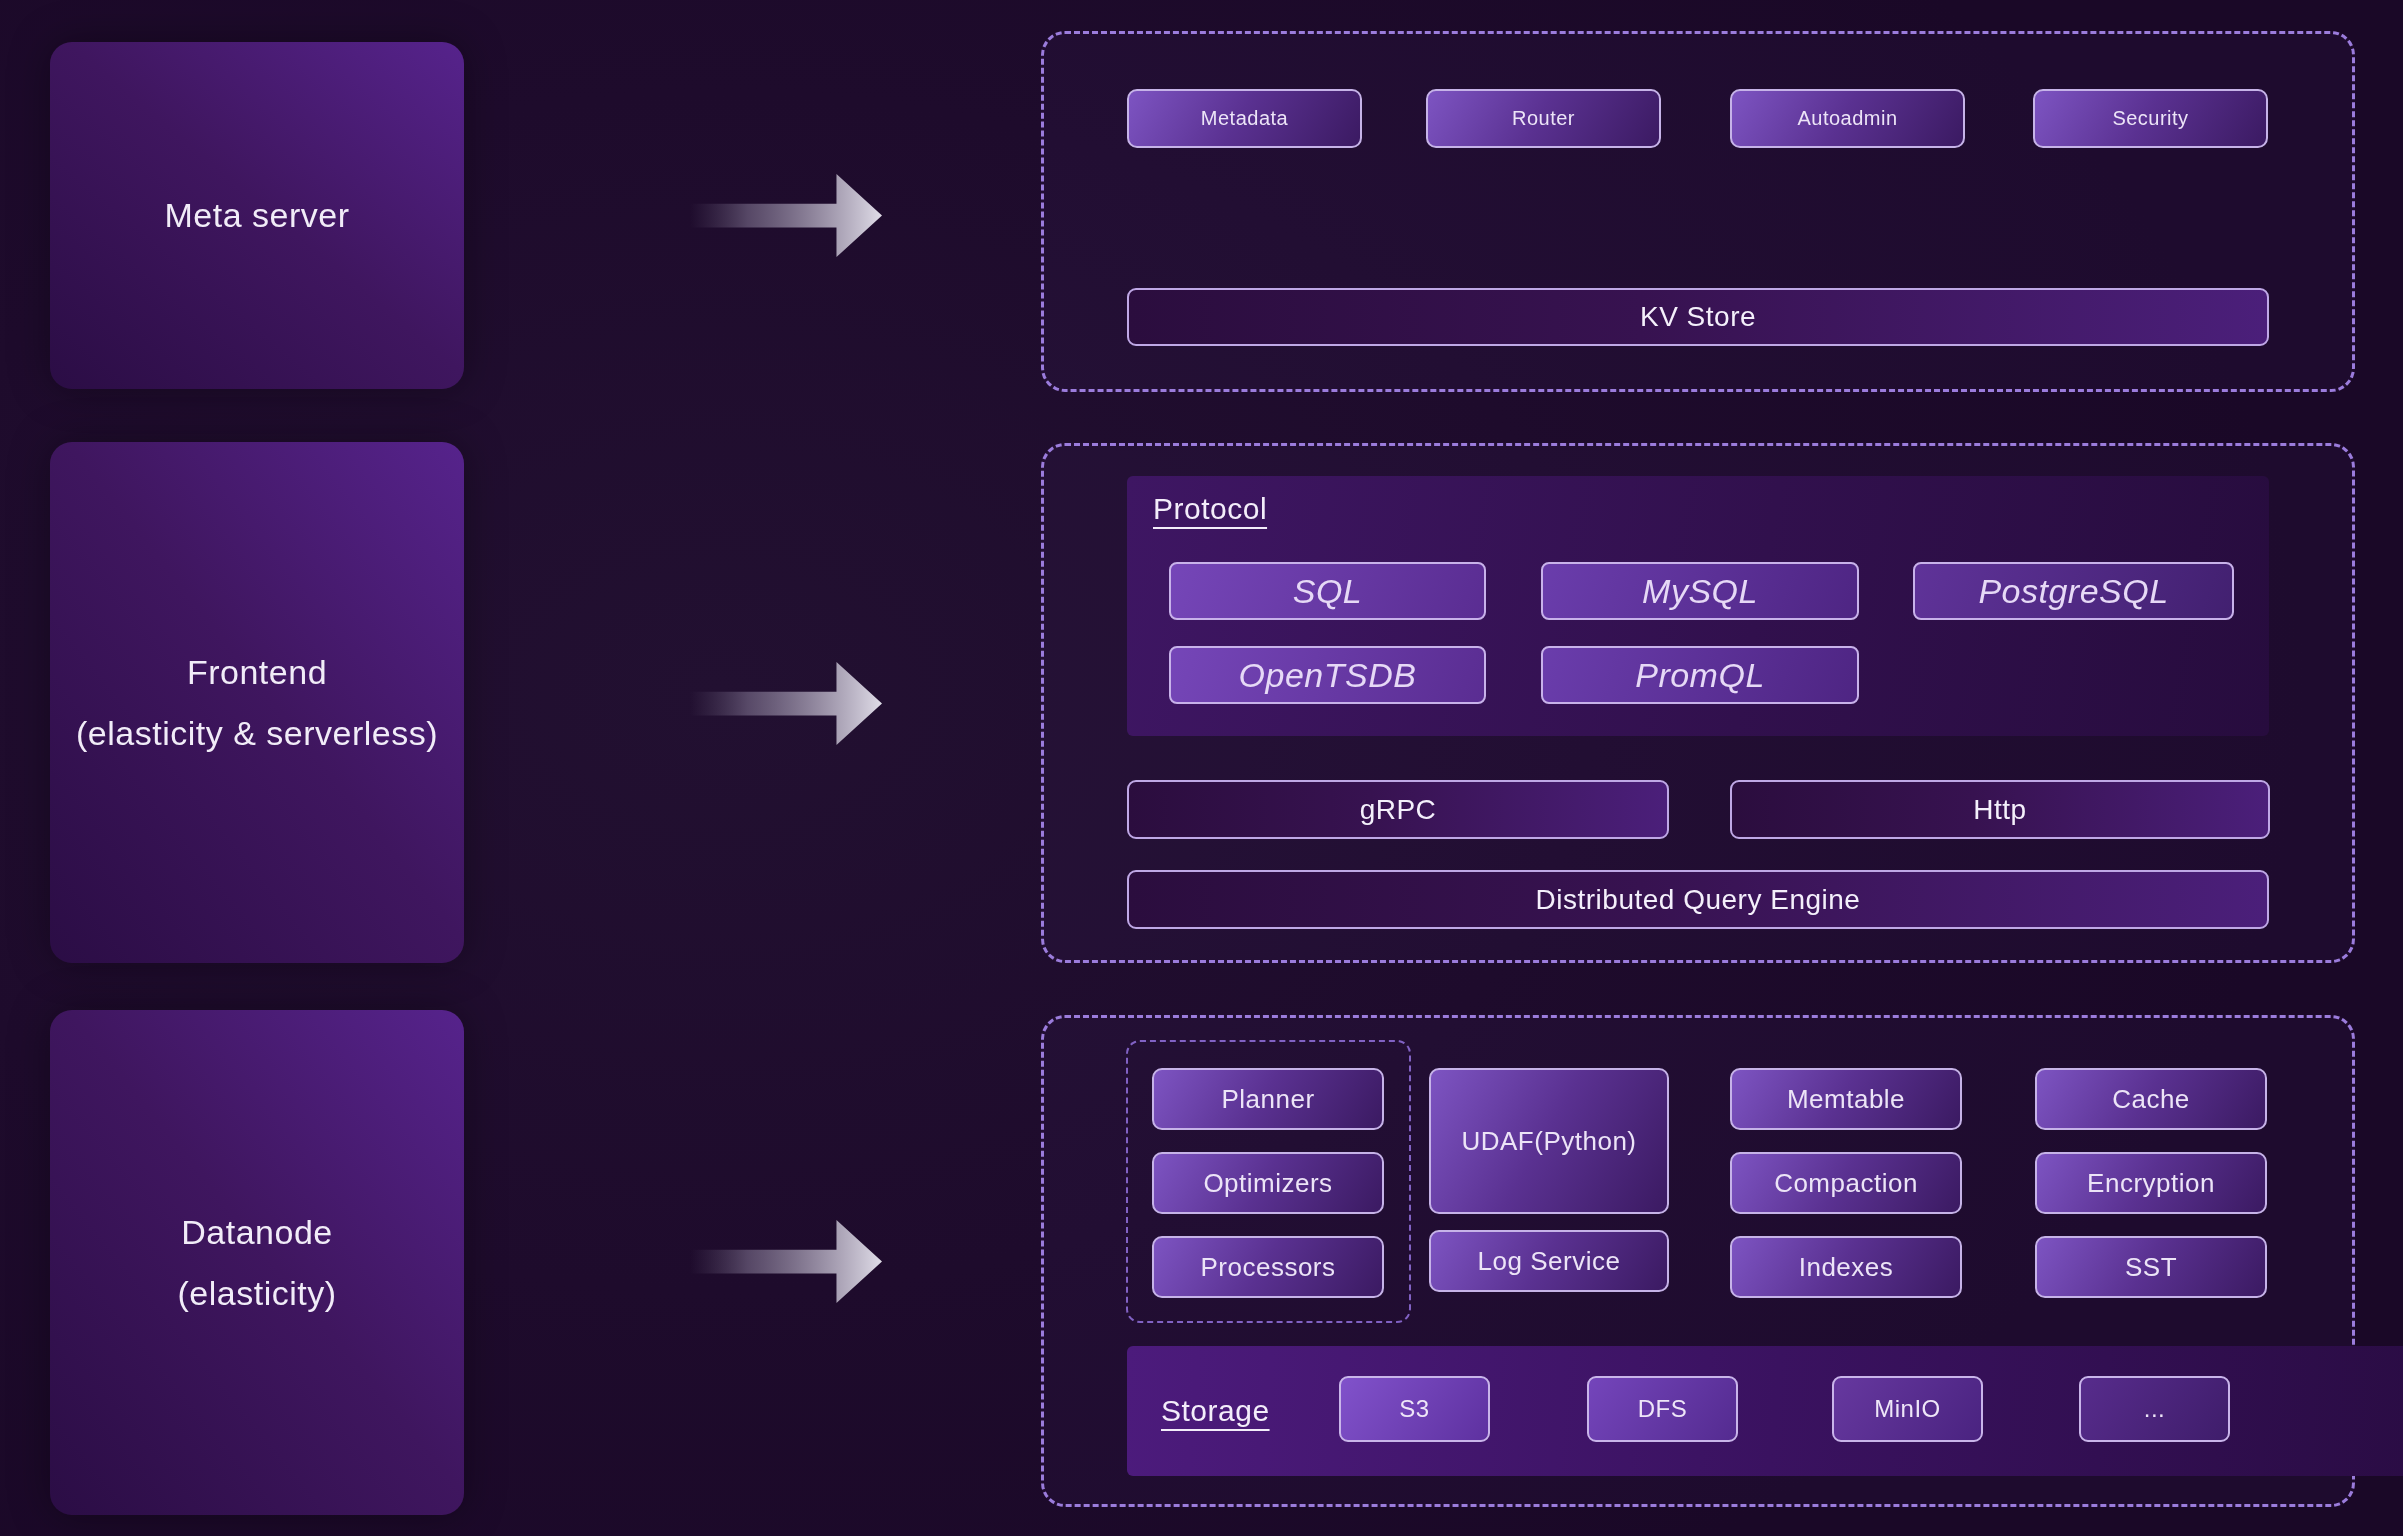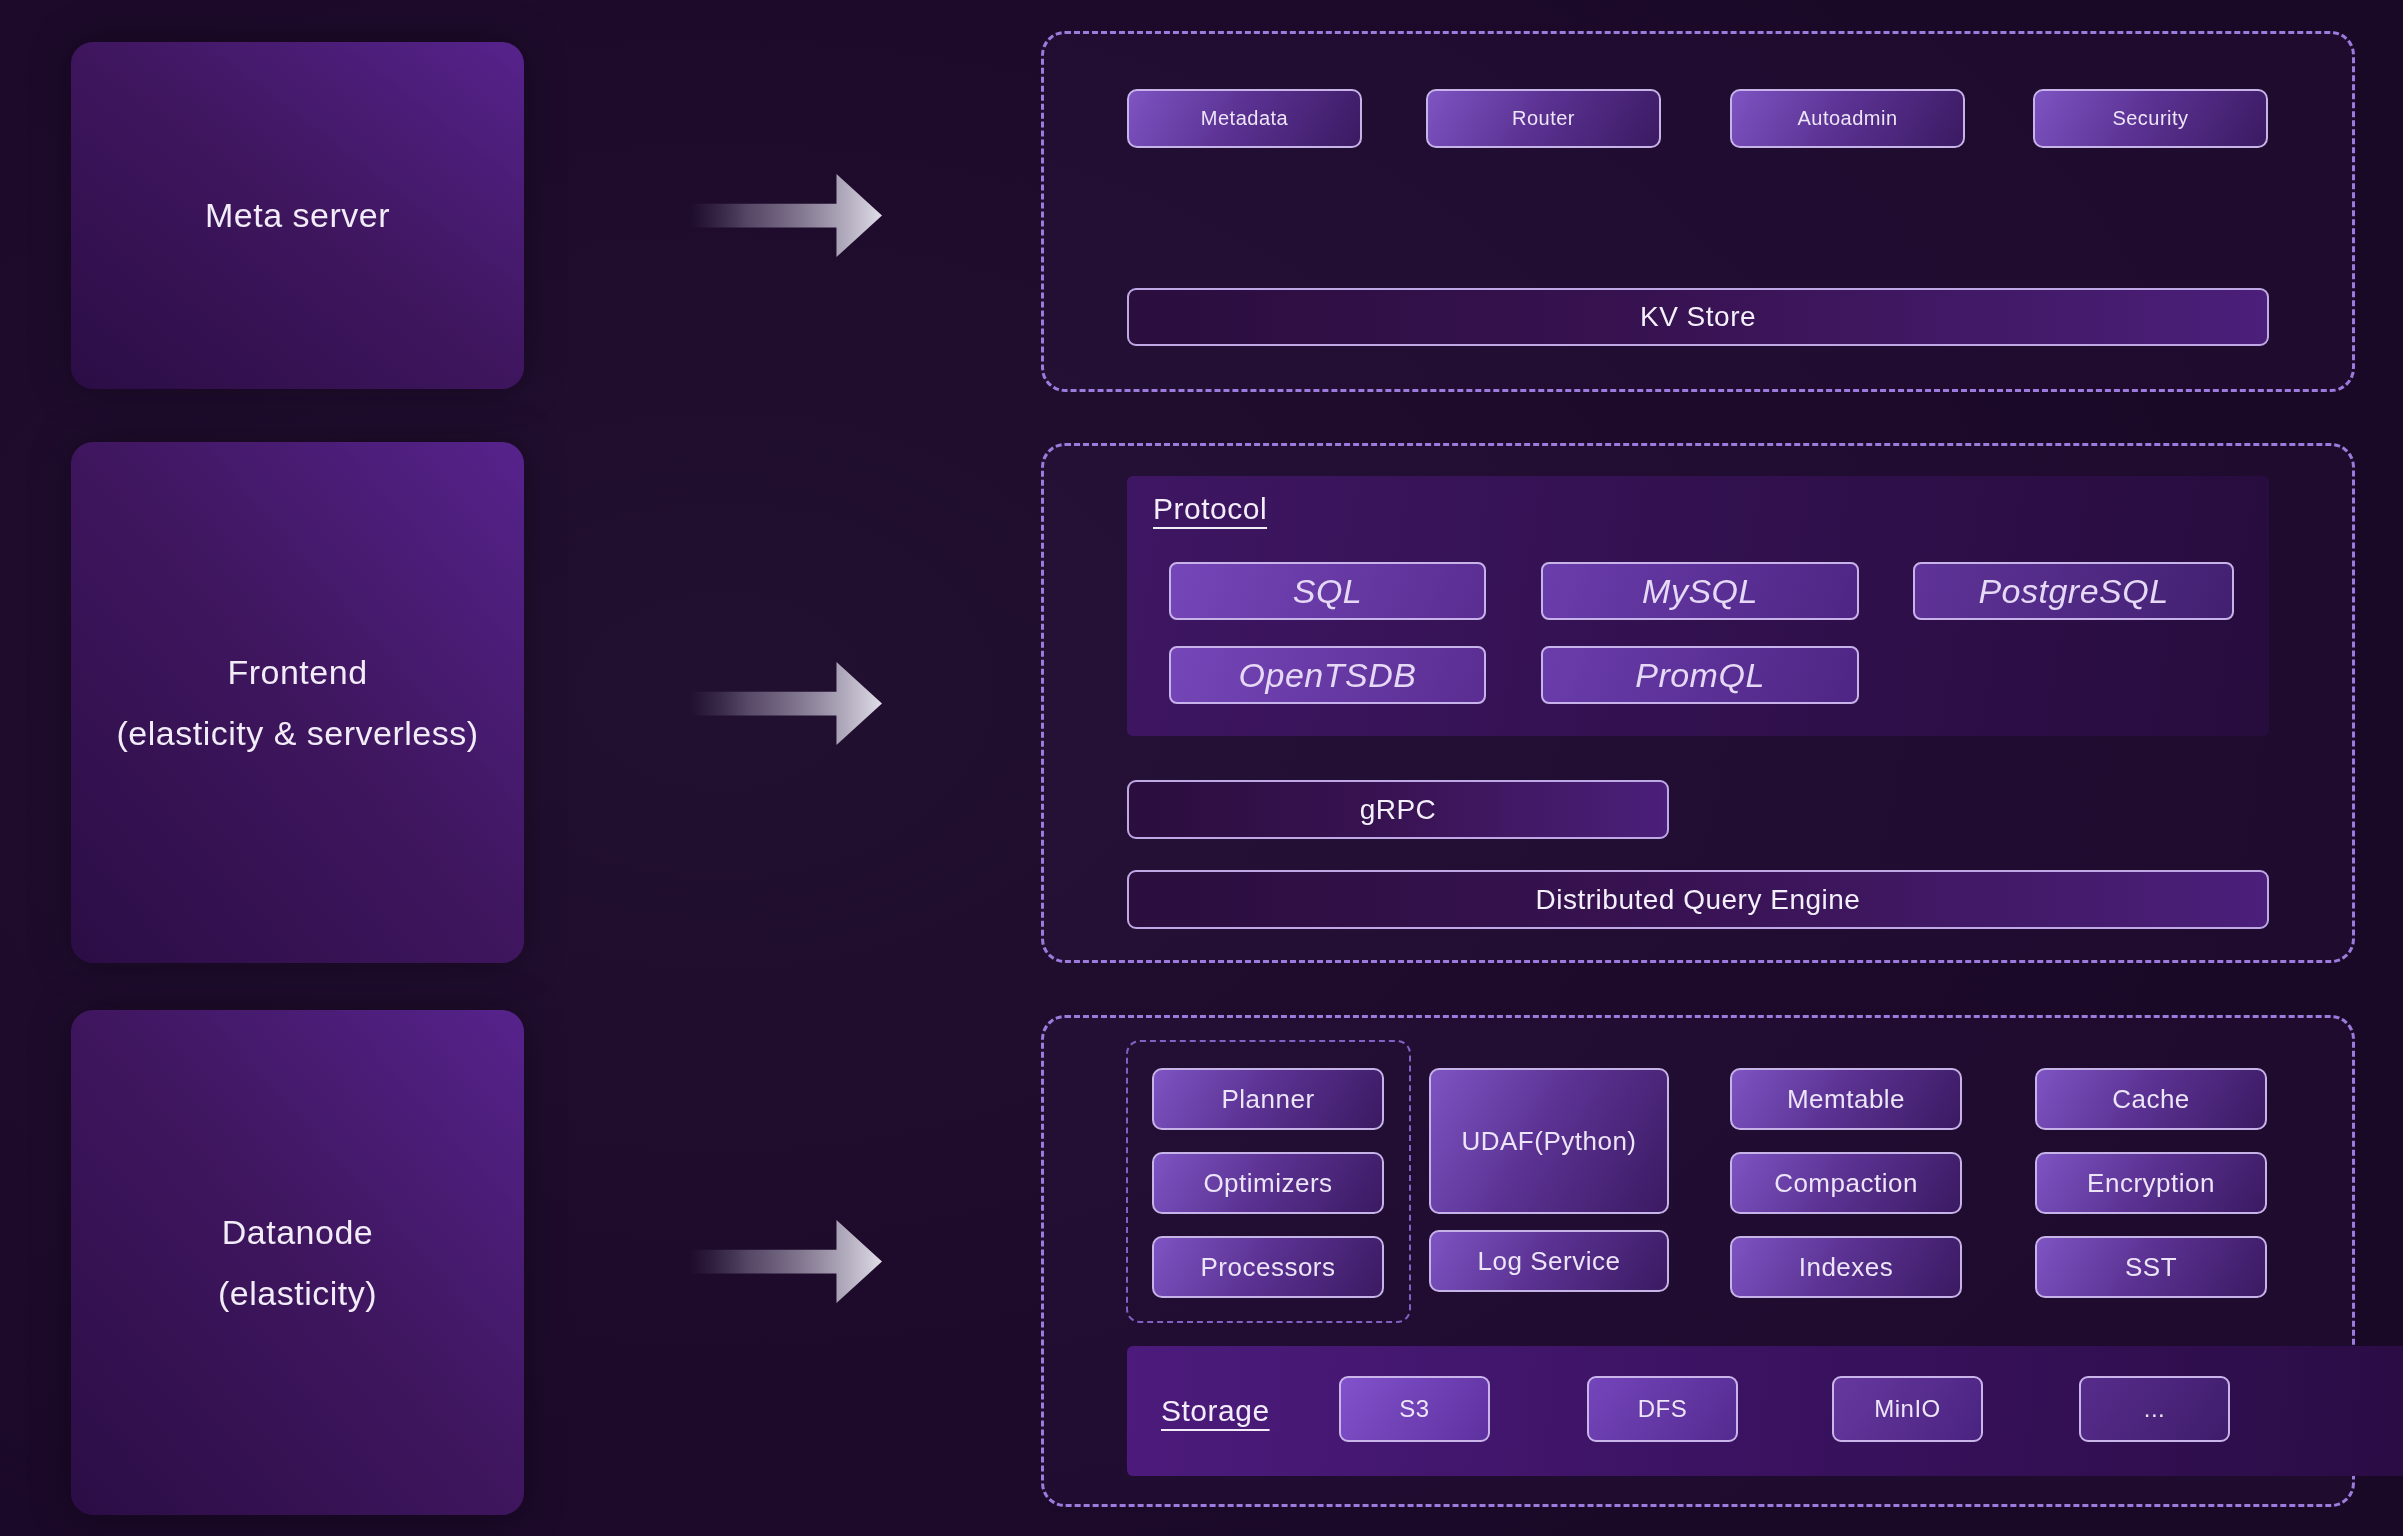--- a/index.html
+++ b/index.html
@@ -3,26 +3,25 @@
 <meta charset="utf-8">
 <style>
   html,body{margin:0;padding:0;background:#140618;}
   #canvas{
     position:relative;width:2404px;height:1537px;overflow:hidden;
     background:radial-gradient(1584px 1089px at 30% 45%, #221031 0%, #1e0b2c 55%, #1a0827 100%);
     font-family:"Liberation Sans", sans-serif;letter-spacing:0.5px;
   }
   
   .node{
-    position:absolute;left:50px;width:453px;border-radius:22px;box-sizing:border-box;
+    position:absolute;left:50px;width:414px;border-radius:22px;box-sizing:border-box;
     background:linear-gradient(to top right, #2b0d45 0%, #3f165f 52%, #56238c 100%);
     color:#f1ecf8;font-size:34px;display:flex;flex-direction:column;
     justify-content:center;align-items:center;text-align:right;line-height:61px;
     box-shadow:0 0 40px rgba(0,0,0,.35);
-    margin-left:21px;
   }
   #node-meta{top:42px;height:347px;}
   #node-frontend{top:442px;height:521px;}
   #node-datanode{top:1010px;height:505px;}
   
   .arrow{position:absolute;left:690px;width:194px;height:95px;}
   #arrow-1{top:168px;} #arrow-2{top:656px;} #arrow-3{top:1214px;}
   
   .panel{
     position:absolute;left:1041px;width:1314px;box-sizing:border-box;
@@ -155,20 +154,21 @@
   <div class="panel" id="panel-frontend">
     <div id="protocol-panel">
       <div class="panel-title" id="protocol-title">Protocol</div>
       <div class="pbtn prow1 pc1">SQL</div>
       <div class="pbtn prow1 pc2">MySQL</div>
       <div class="pbtn prow1 pc3">PostgreSQL</div>
       <div class="pbtn prow2 pc1">OpenTSDB</div>
       <div class="pbtn prow2 pc2">PromQL</div>
     </div>
     <div class="bar" id="bar-grpc">gRPC</div>
+    <div class="bar" id="bar-http">Http</div>
     <div class="bar" id="bar-dqe">Distributed Query Engine</div>
   </div>
 
   <div class="panel" id="panel-datanode">
     <div id="query-group"></div>
     <div class="chip gridchip grow1" id="chip-planner">Planner</div>
     <div class="chip gridchip grow2" id="chip-optimizers">Optimizers</div>
     <div class="chip gridchip grow3" id="chip-processors">Processors</div>
     <div class="chip" id="chip-udaf">UDAF(Python)</div>
     <div class="chip" id="chip-logservice">Log Service</div>

